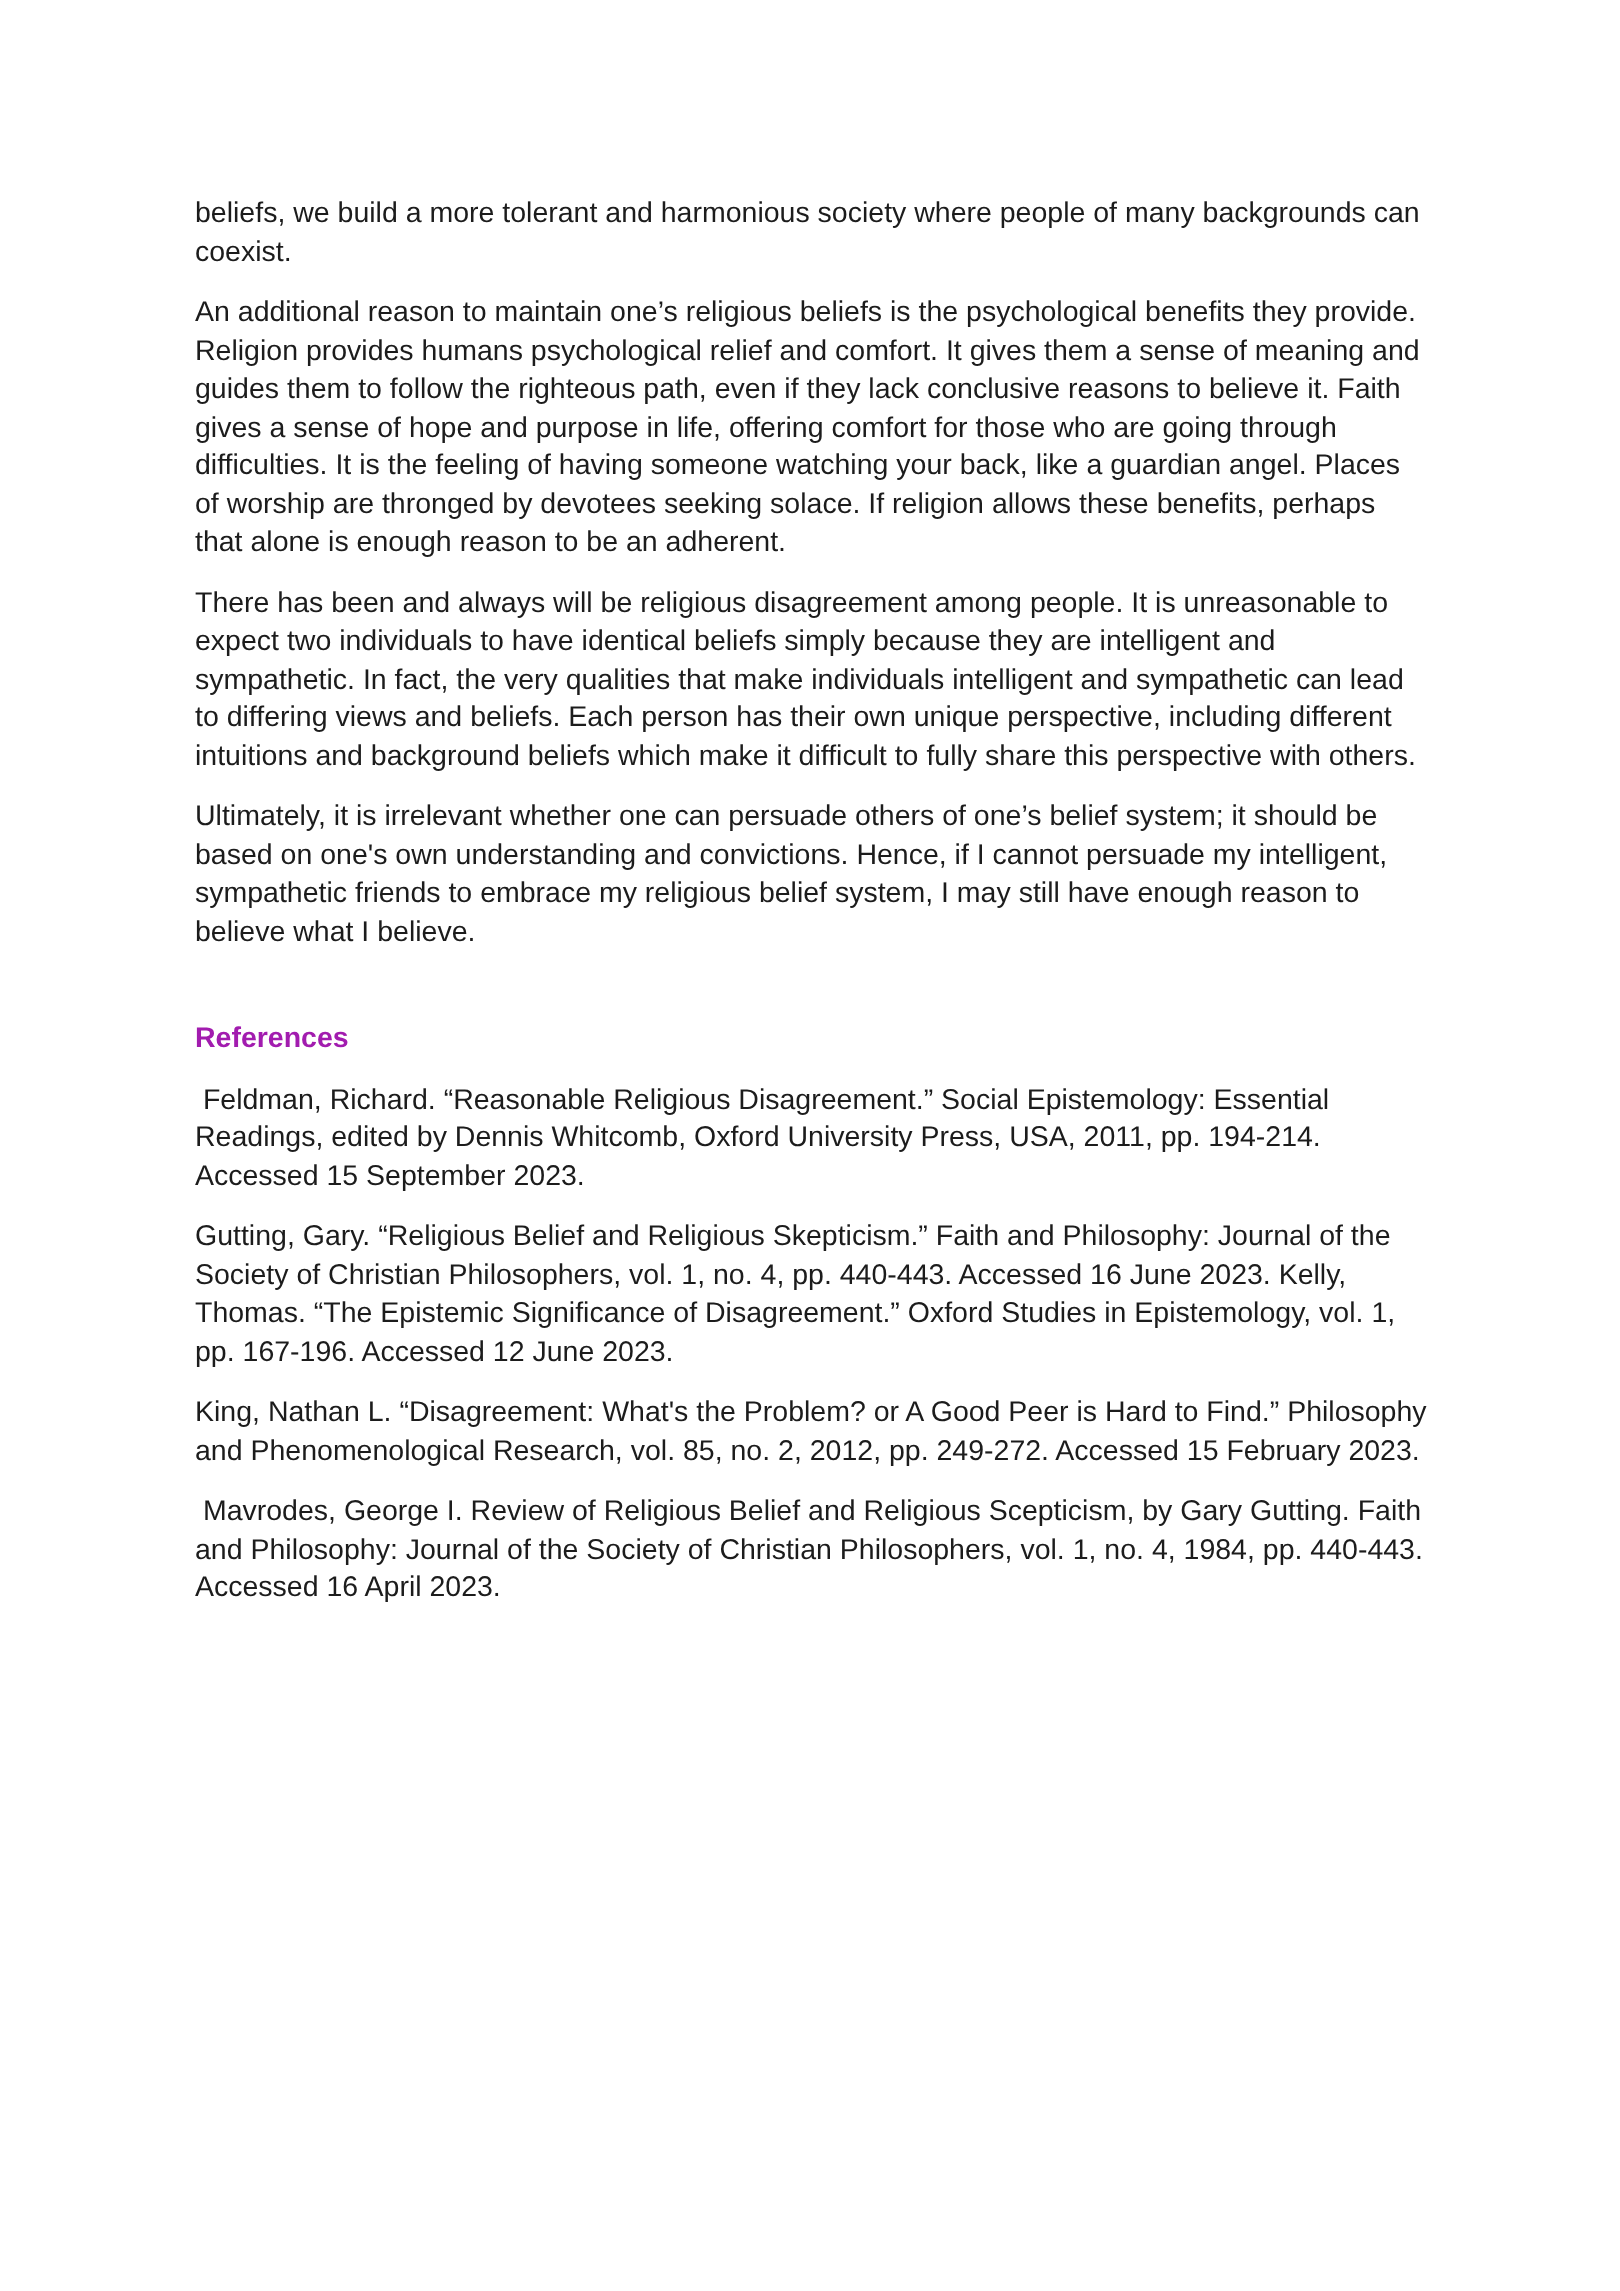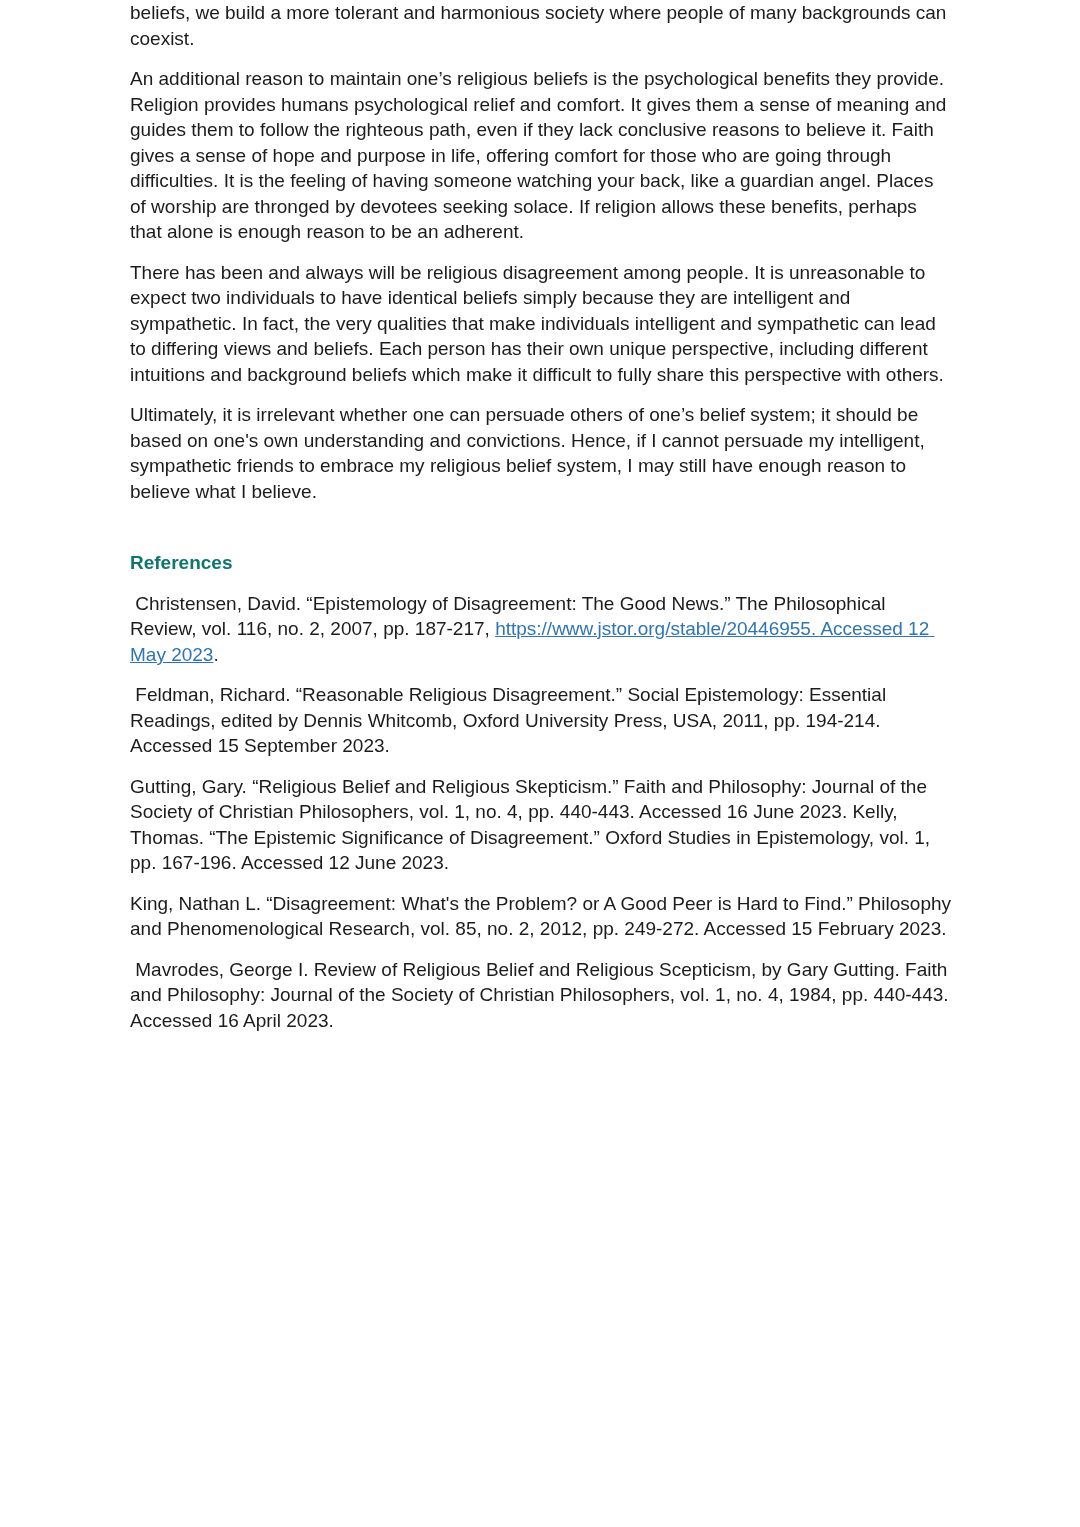--- a/index.html
+++ b/index.html
@@ -12,35 +12,36 @@
     width: 1080px;
     height: 1527px;
     background: #ffffff;
     overflow: hidden;
   }
   .content {
     position: absolute;
     top: 0;
     left: 130px;
     width: 822px;
+    padding-top: 130px;
     font-family: "Liberation Sans", sans-serif;
     font-size: 19px;
     line-height: 25.5px;
     color: #1c1c1c;
     text-align: left;
   }
   .para {
     margin: 0 0 15px 0;
   }
   .references-heading {
     font-size: 19px;
     line-height: 25.5px;
     font-weight: 700;
     margin: 46px 0 15px 0;
-    color: #0f766e;
+    color: #a21caf;
   }
   .ref {
     margin: 0 0 15px 0;
     white-space: pre-wrap;
   }
   a.doc-link {
     color: var(--link-color, #2E75B6);
     text-decoration: underline;
     cursor: pointer;
   }
@@ -54,21 +55,20 @@
     <p class="para">beliefs, we build a more tolerant and harmonious society where people of many backgrounds can coexist.</p>
 
     <p class="para">An additional reason to maintain one’s religious beliefs is the psychological benefits they provide. Religion provides humans psychological relief and comfort. It gives them a sense of meaning and guides them to follow the righteous path, even if they lack conclusive reasons to believe it. Faith gives a sense of hope and purpose in life, offering comfort for those who are going through difficulties. It is the feeling of having someone watching your back, like a guardian angel. Places of worship are thronged by devotees seeking solace. If religion allows these benefits, perhaps that alone is enough reason to be an adherent.</p>
 
     <p class="para">There has been and always will be religious disagreement among people. It is unreasonable to expect two individuals to have identical beliefs simply because they are intelligent and sympathetic. In fact, the very qualities that make individuals intelligent and sympathetic can lead to differing views and beliefs. Each person has their own unique perspective, including different intuitions and background beliefs which make it difficult to fully share this perspective with others.</p>
 
     <p class="para">Ultimately, it is irrelevant whether one can persuade others of one’s belief system; it should be based on one's own understanding and convictions. Hence, if I cannot persuade my intelligent, sympathetic friends to embrace my religious belief system, I may still have enough reason to believe what I believe.</p>
 
     <h2 class="references-heading">References</h2>
 
-    <p class="ref"><span> Christensen, David. “Epistemology of Disagreement: The Good News.” The Philosophical Review, vol. 116, no. 2, 2007, pp. 187-217, </span><a class="doc-link">https://www.jstor.org/stable/20446955. Accessed 12 May 2023</a><span>.</span></p>
 
     <p class="ref"> Feldman, Richard. “Reasonable Religious Disagreement.” Social Epistemology: Essential Readings, edited by Dennis Whitcomb, Oxford University Press, USA, 2011, pp. 194-214. Accessed 15 September 2023.</p>
 
     <p class="ref">Gutting, Gary. “Religious Belief and Religious Skepticism.” Faith and Philosophy: Journal of the Society of Christian Philosophers, vol. 1, no. 4, pp. 440-443. Accessed 16 June 2023. Kelly, Thomas. “The Epistemic Significance of Disagreement.” Oxford Studies in Epistemology, vol. 1, pp. 167-196. Accessed 12 June 2023.</p>
 
     <p class="ref">King, Nathan L. “Disagreement: What's the Problem? or A Good Peer is Hard to Find.” Philosophy and Phenomenological Research, vol. 85, no. 2, 2012, pp. 249-272. Accessed 15 February 2023.</p>
 
     <p class="ref"> Mavrodes, George I. Review of Religious Belief and Religious Scepticism, by Gary Gutting. Faith and Philosophy: Journal of the Society of Christian Philosophers, vol. 1, no. 4, 1984, pp. 440-443. Accessed 16 April 2023.</p>
 
   </div>

